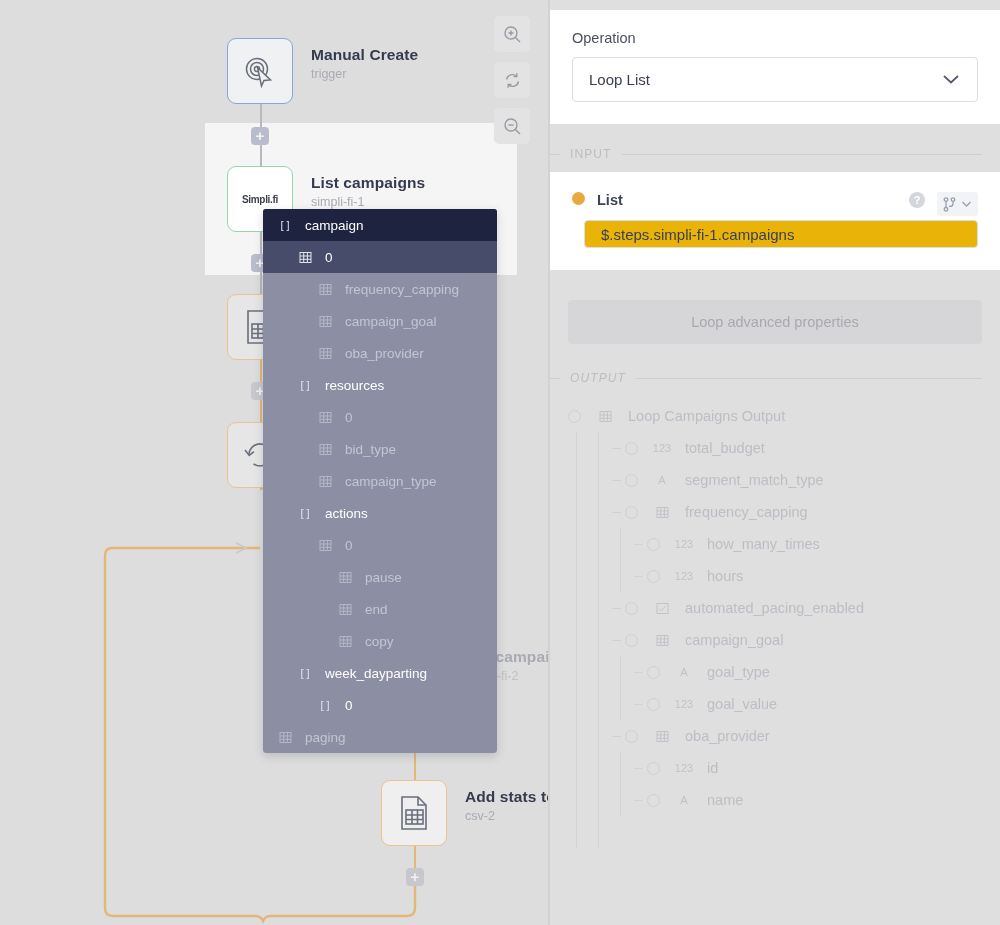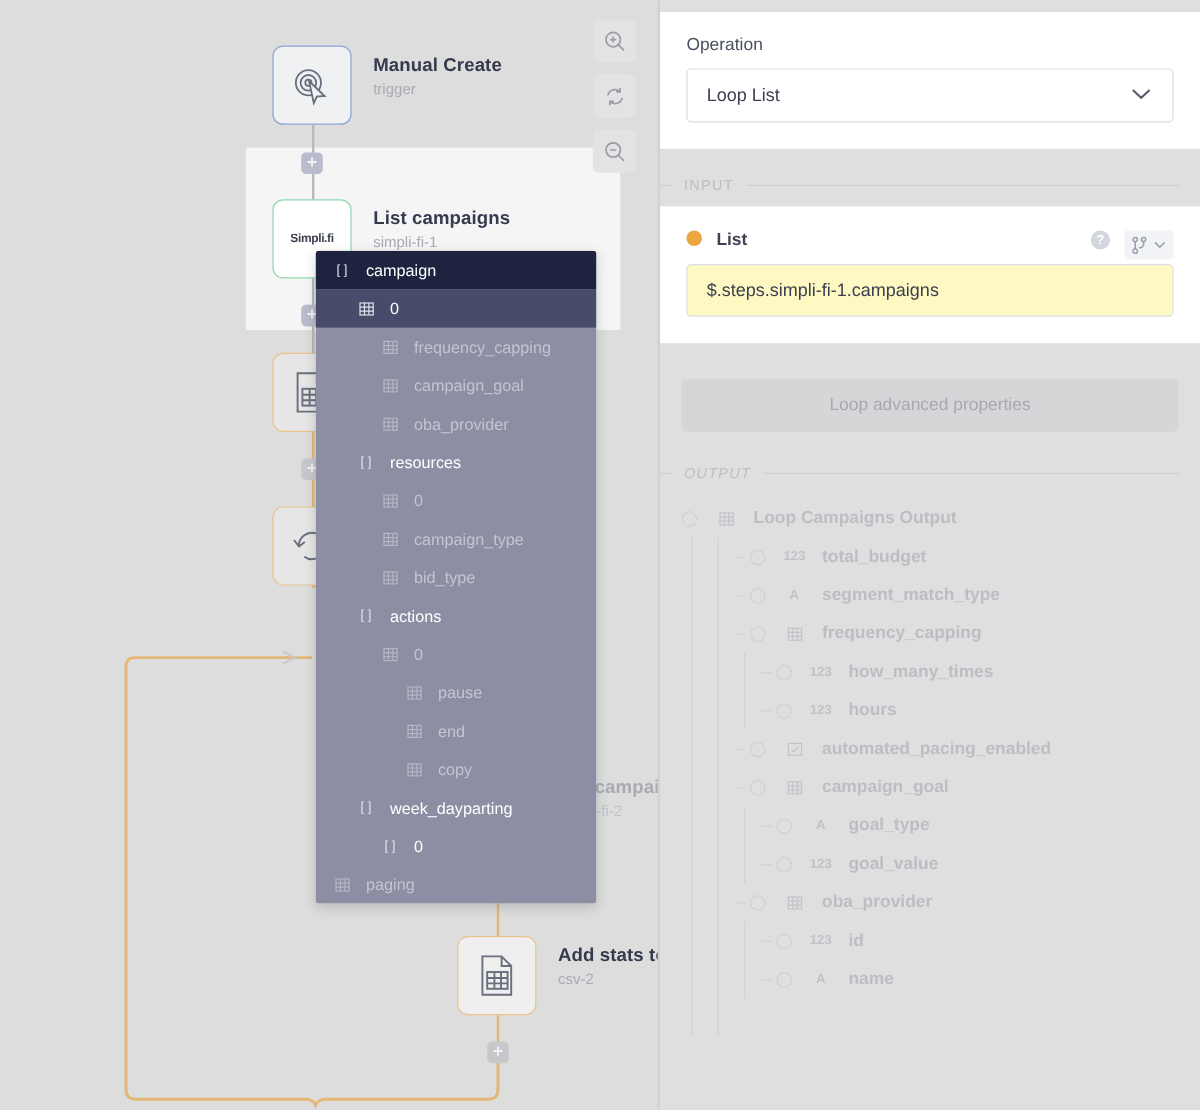--- a/index.html
+++ b/index.html
@@ -117,34 +117,34 @@
   .dot{width:13px;height:13px;border-radius:50%;background:#eaa63f;flex:0 0 13px;}
   .inp-name{font-size:14.5px;font-weight:700;color:#3e4354;margin-left:12px;}
   .inp-head .sp{flex:1;}
   .ic-help{width:16px;height:16px;border-radius:50%;background:#d3d6dd;color:#fff;
     font-size:11px;line-height:16px;text-align:center;font-weight:700;}
   .ic-tool{
     margin-left:12px;height:24px;padding:0 6px;border-radius:3px;background:#f2f3f6;
     display:flex;align-items:center;gap:5px;color:#9aa0b0;
   }
   .text-input{
-    height:44px;border:1px solid #dcdee3;border-radius:4px;background:#fef9c3;
+    height:28px;border:1px solid #dcdee3;border-radius:4px;background:#eab308;
     display:flex;align-items:center;padding:0 16px;box-sizing:border-box;
-    font-size:15px;color:#3b4050;
+    font-size:15px;color:#3b4050;margin-left:12px;
   }
 
   .adv-btn{
     margin:30px 18px 0 18px;height:44px;border-radius:4px;background:#d6d6d8;
     display:flex;align-items:center;justify-content:center;
     font-size:14.5px;color:#a8a8b0;
   }
 
   
   .tree{margin-top:14px;padding:0 0 0 18px;}
-  .trow{display:flex;align-items:center;height:32px;position:relative;white-space:nowrap;font-weight:bold;}
+  .trow{display:flex;align-items:center;height:32px;position:relative;white-space:nowrap;}
   .trow .elbow{width:9px;height:1px;background:#d2d2d6;flex:0 0 9px;margin-right:4px;}
   .trow .bullet{
     width:13px;height:13px;border-radius:50%;border:1.4px solid #cfd0d6;
     box-sizing:border-box;flex:0 0 13px;
   }
   .trow .ttype{
     min-width:26px;margin-left:11px;display:flex;align-items:center;justify-content:center;
     font-size:11px;color:#c2c3c9;
   }
   .trow .ttype svg{display:block;}
@@ -348,30 +348,30 @@
           </span>
           <span class="lbl">0</span>
         </div>
         <div class="ac-row l2 ghost">
           <span class="tk">
             <svg width="13" height="13" viewBox="0 0 13 13" fill="none" stroke="currentColor" stroke-width="1">
               <rect x="1" y="1.5" width="11" height="10"></rect>
               <path d="M1 5 h11 M1 8.3 h11 M4.7 1.5 v10 M8.4 1.5 v10"></path>
             </svg>
           </span>
+          <span class="lbl">bid_type</span>
+        </div>
+        <div class="ac-row l2 ghost">
+          <span class="tk">
+            <svg width="13" height="13" viewBox="0 0 13 13" fill="none" stroke="currentColor" stroke-width="1">
+              <rect x="1" y="1.5" width="11" height="10"></rect>
+              <path d="M1 5 h11 M1 8.3 h11 M4.7 1.5 v10 M8.4 1.5 v10"></path>
+            </svg>
+          </span>
           <span class="lbl">campaign_type</span>
-        </div>
-        <div class="ac-row l2 ghost">
-          <span class="tk">
-            <svg width="13" height="13" viewBox="0 0 13 13" fill="none" stroke="currentColor" stroke-width="1">
-              <rect x="1" y="1.5" width="11" height="10"></rect>
-              <path d="M1 5 h11 M1 8.3 h11 M4.7 1.5 v10 M8.4 1.5 v10"></path>
-            </svg>
-          </span>
-          <span class="lbl">bid_type</span>
         </div>
         <div class="ac-row l1 solid">
           <span class="tk">
             <span>[ ]</span>
           </span>
           <span class="lbl">actions</span>
         </div>
         <div class="ac-row l2 ghost">
           <span class="tk">
             <svg width="13" height="13" viewBox="0 0 13 13" fill="none" stroke="currentColor" stroke-width="1">

